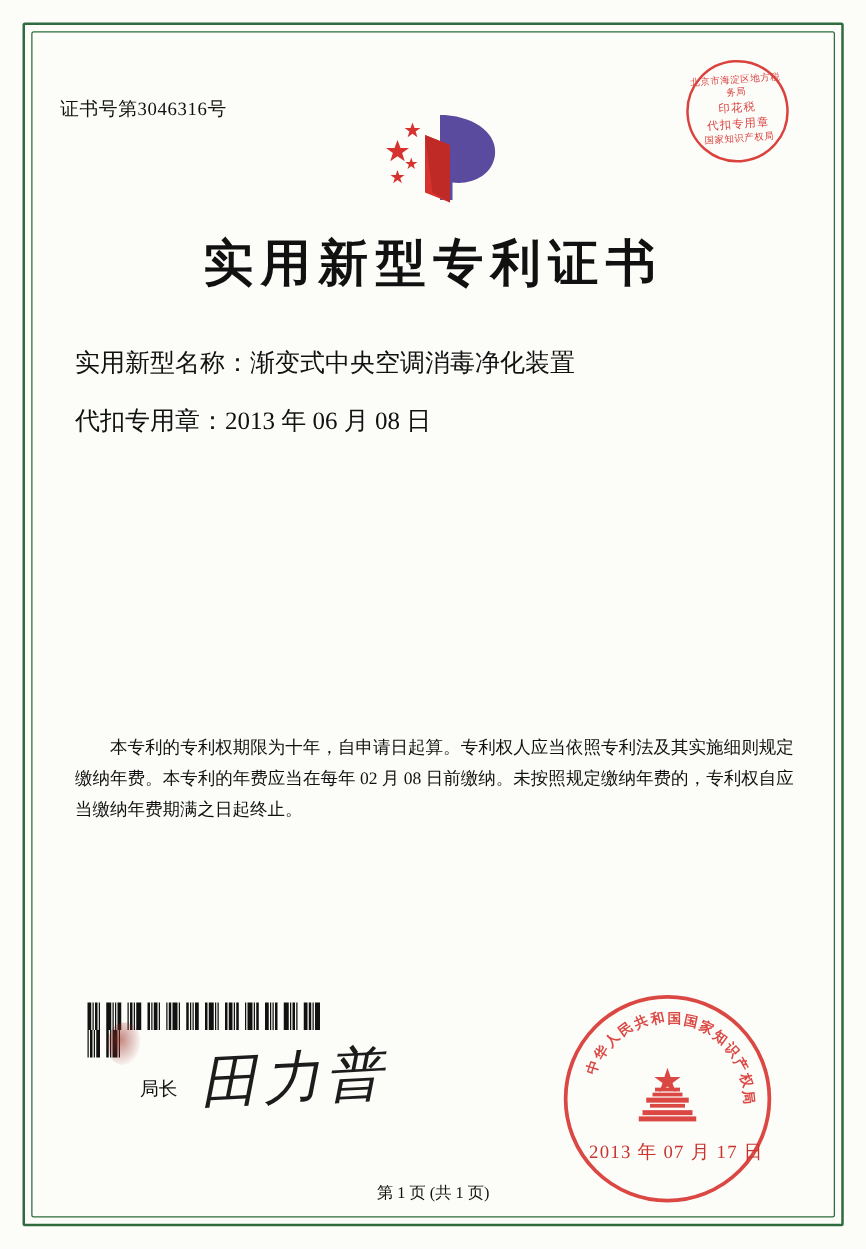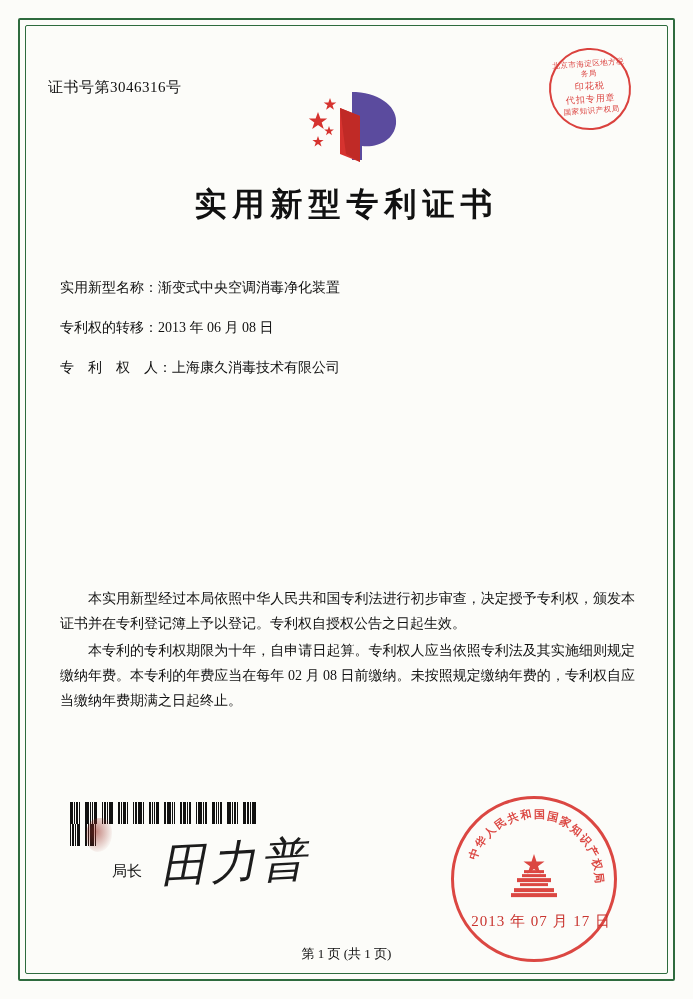--- a/index.html
+++ b/index.html
@@ -84,32 +84,32 @@
     letter-spacing: 1px;
     display: block;
     margin-top: 1px;
   }
   .title {
     position: absolute;
     left: 0;
     right: 0;
     top: 183px;
     text-align: center;
-    font-size: 32px;
+    font-size: 40px;
     font-weight: bold;
     letter-spacing: 6px;
     color: #111;
     font-family: "DejaVu Serif", "Liberation Serif", serif;
   }
   .fields {
     position: absolute;
     left: 60px;
     top: 281px;
     right: 60px;
-    font-size: 14px;
+    font-size: 20px;
     line-height: 1;
   }
   .field-row {
     margin-bottom: 26px;
     white-space: nowrap;
   }
   .field-label {
     display: inline-block;
     color: #111;
   }
@@ -260,29 +260,25 @@
     <span class="arc">国家知识产权局</span>
   </div>
 
   <div class="title">实用新型专利证书</div>
 
   <div class="fields">
     <div class="field-row">
       <span class="field-label">实用新型名称：</span><span class="field-value">渐变式中央空调消毒净化装置</span>
     </div>
     <div class="field-row">
-      <span class="field-label">专利权的转移：</span><span class="field-value">2013 年 06 月 08 日</span>
+      <span class="field-label">代扣专用章：</span><span class="field-value">2013 年 06 月 08 日</span>
     </div>
-    <div class="field-row">
-      <span class="field-label">专　利　权　人：</span><span class="field-value">上海康久消毒技术有限公司</span>
-    </div>
   </div>
 
   <div class="body-text">
-    <p>本实用新型经过本局依照中华人民共和国专利法进行初步审查，决定授予专利权，颁发本证书并在专利登记簿上予以登记。专利权自授权公告之日起生效。</p>
     <p>本专利的专利权期限为十年，自申请日起算。专利权人应当依照专利法及其实施细则规定缴纳年费。本专利的年费应当在每年 02 月 08 日前缴纳。未按照规定缴纳年费的，专利权自应当缴纳年费期满之日起终止。</p>
   </div>
 
   <div class="barcode">
     <span style="width:3px"></span><span style="width:1px"></span><span style="width:2px"></span><span style="width:1px"></span>
     <span style="width:4px"></span><span style="width:1px"></span><span style="width:1px"></span><span style="width:3px"></span>
     <span style="width:1px"></span><span style="width:2px"></span><span style="width:1px"></span><span style="width:4px"></span>
     <span style="width:2px"></span><span style="width:1px"></span><span style="width:3px"></span><span style="width:1px"></span>
     <span style="width:1px"></span><span style="width:2px"></span><span style="width:4px"></span><span style="width:1px"></span>
     <span style="width:2px"></span><span style="width:1px"></span><span style="width:1px"></span><span style="width:3px"></span>

